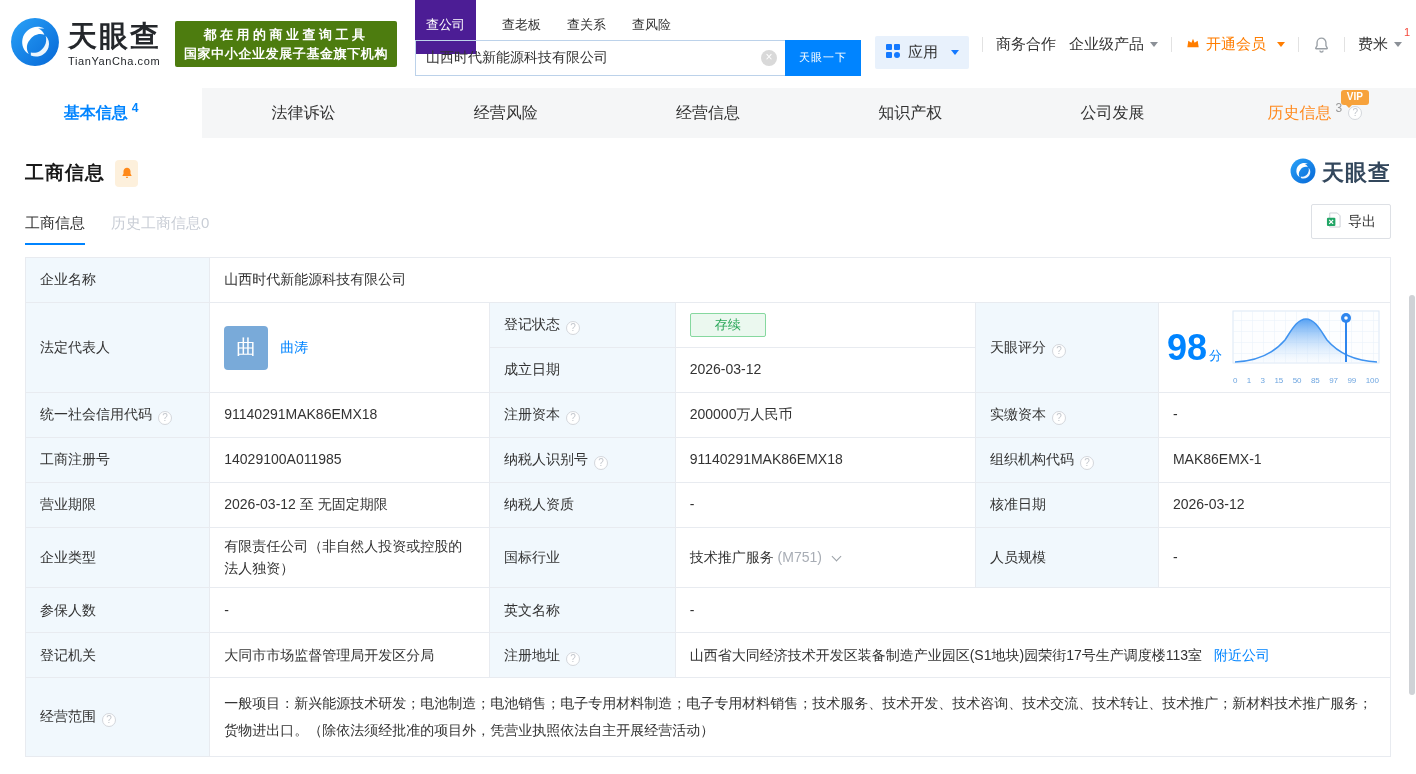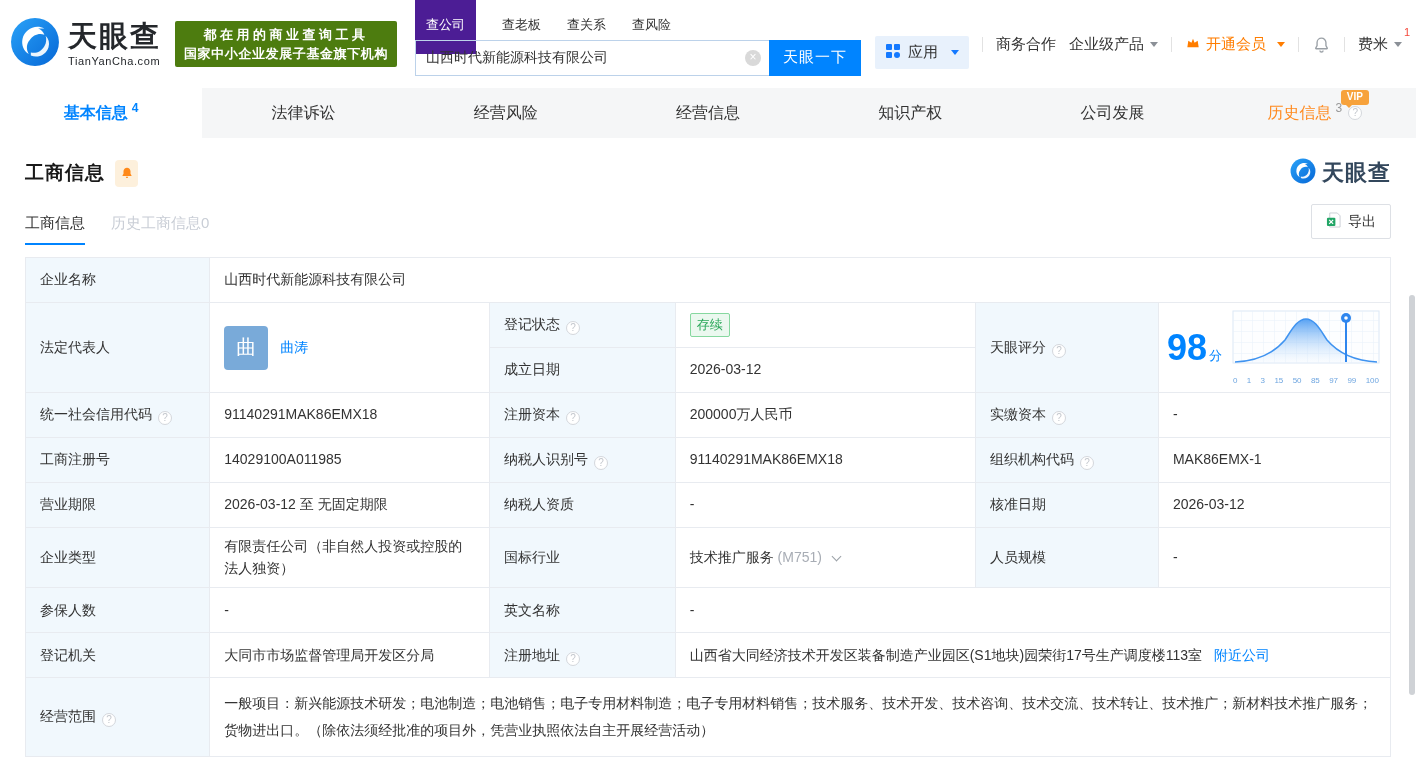--- a/index.html
+++ b/index.html
@@ -16,21 +16,21 @@
   .promo .l2 { letter-spacing:.6px; line-height:19px; }
 
   .search-block { width:446px; margin-left:4px; }
   .search-tabs { display:flex; align-items:center; gap:26px; font-size:13px; height:24px; }
   .search-tab { cursor:pointer; color:#333; }
   .search-tab.active { background:#4c1d95; color:#fff; padding:20px 11px;text-align:center; }
   .search-box { display:flex; margin-top:3px; }
   .search-input-wrap { flex:1; height:36px; border:1px solid #bcd2ea; border-right:none; display:flex; align-items:center; padding:0 8px 0 10px; }
   .search-input-wrap input { border:none; outline:none; flex:1; font-size:14px; color:#333; font-family:inherit; background:transparent; }
   .clear-btn { width:16px; height:16px; border-radius:50%; background:#d9d9d9; color:#fff; font-size:12px; line-height:15px; text-align:center; cursor:pointer; flex:none; }
-  .search-btn { width:92px; height:36px; background:#0084ff; color:#fff; border:none; font-size:15px; letter-spacing:1px; cursor:pointer; font-family:inherit; }
+  .search-btn { width:76px; height:36px; background:#0084ff; color:#fff; border:none; font-size:11px; letter-spacing:1px; cursor:pointer; font-family:inherit; }
 
   .right-nav { margin-left:auto; display:flex; align-items:center; gap:13px; font-size:15px; white-space:nowrap; }
   .apps-chip { background:#e8f1fc; padding:7px 10px; border-radius:2px; display:flex; align-items:center; gap:7px; cursor:pointer;margin-top:16px; }
   .nav-sep { width:1px; height:15px; background:#e2e2e2; }
   .nav-item { cursor:pointer; display:flex; align-items:center; }
   .vip-link { color:#ff7d00; display:flex; align-items:center; gap:5px; cursor:pointer; }
   .user { display:flex; align-items:center; position:relative; cursor:pointer; }
   .user-badge { position:absolute; top:-9px; right:-8px; color:#f5483b; font-size:11px; }
   .caret { width:0; height:0; border-left:4px solid transparent; border-right:4px solid transparent; border-top:5px solid #8b9097; display:inline-block; margin-left:6px; }
   .caret.blue { border-top-color:#1479ff; }
@@ -60,21 +60,21 @@
   .subtabs { display:flex; gap:26px; font-size:15px; }
   .subtab { padding-bottom:10px; cursor:pointer; }
   .subtab.active { color:#333; border-bottom:2px solid #0084ff; font-weight:500; }
   .subtab.inactive { color:#c9ced6; }
   .export-btn { display:flex; align-items:center; gap:7px; border:1px solid #dde0e5; background:#fff; padding:7px 14px; font-size:14px; color:#333; border-radius:2px; cursor:pointer; margin-bottom:6px; font-family:inherit; }
 
   
   table.info { width:100%; border-collapse:collapse; table-layout:fixed; margin-top:12px; }
   table.info td { border:1px solid #e8ebf0; font-size:14px; padding:8px 14px; height:45px; line-height:1.55; vertical-align:middle; word-break:break-all; }
   td.lbl { background:#f1f8fd; }
-  .badge-green { display:inline-block; padding:1px 6px; background:#ebf8ef; border:1px solid #86d89f; color:#2ba75a; font-size:13px; border-radius:2px; }
+  .badge-green { display:inline-block; padding:1px 24px; background:#ebf8ef; border:1px solid #86d89f; color:#2ba75a; font-size:13px; border-radius:2px; }
   .rep { display:flex; align-items:center; gap:12px; }
   .avatar { width:44px; height:44px; background:#79aad9; border-radius:4px; color:#fff; font-size:20px; display:flex; align-items:center; justify-content:center; flex:none; cursor:pointer; }
   a.blue-link { color:#0084ff; text-decoration:none; cursor:pointer; }
   .gray { color:#a8adb5; }
   .chev { display:inline-block; width:7px; height:7px; border-right:1.5px solid #9aa0a6; border-bottom:1.5px solid #9aa0a6; transform:rotate(45deg); margin-left:7px; vertical-align:2px; cursor:pointer; }
   .score-cell { padding:4px 8px 2px !important; }
   .score-wrap { display:flex; align-items:center; justify-content:space-between; gap:6px; }
   .score-num { font-size:36px; font-weight:700; color:#0084ff; line-height:1; }
   .score-unit { font-size:13px; color:#0084ff; margin-left:2px; }
   .chart { width:152px; flex:none; }

